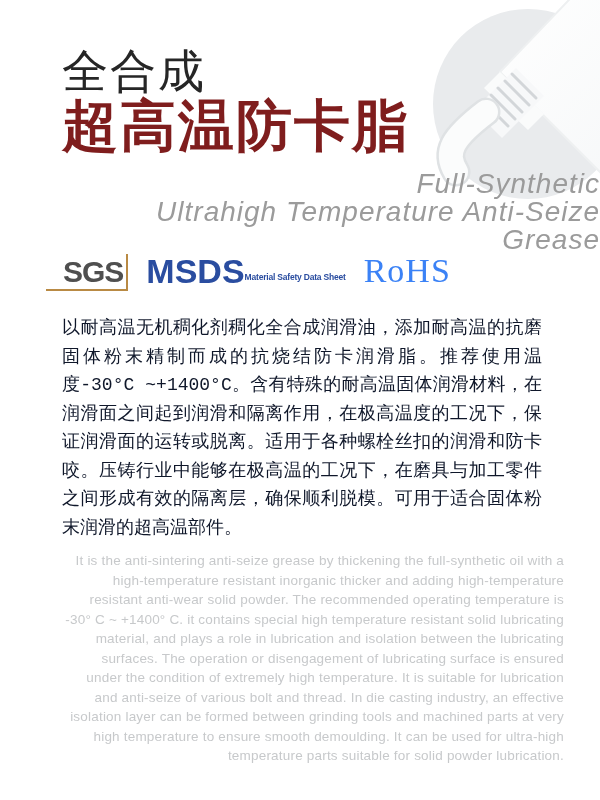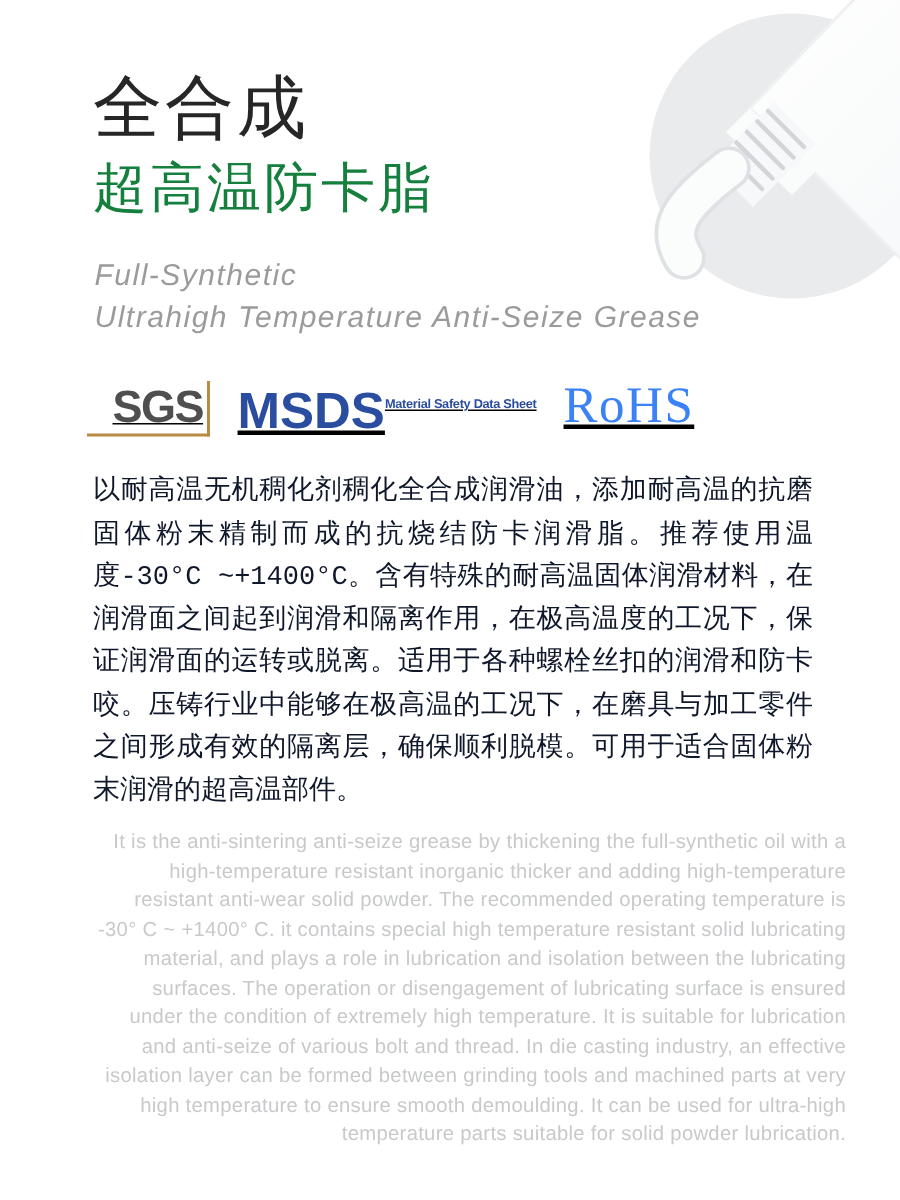--- a/index.html
+++ b/index.html
@@ -15,39 +15,39 @@
 
   
   .title-block{position:absolute;left:62px;top:44px;}
   .title-cn-1{
     font-family:"DejaVu Sans", sans-serif;
     font-size:46px;line-height:54px;color:#262626;
     font-weight:500;letter-spacing:2px;
   }
   .title-cn-2{
     font-family:"DejaVu Sans", sans-serif;
-    font-size:36px;line-height:52px;color:#15803d;
-    font-weight:400;letter-spacing:2px;margin-top:2px;
+    font-size:56px;line-height:52px;color:#7f1d1d;
+    font-weight:700;letter-spacing:2px;margin-top:2px;
   }
   .subtitle-block{
     position:absolute;left:63px;top:170px;
-    font-style:italic;color:#9b9b9b;font-size:20px;line-height:28px;letter-spacing:1px;
+    font-style:italic;color:#9b9b9b;font-size:28px;line-height:28px;letter-spacing:1px;text-align:right;
   }
 
   
-  .logos{position:absolute;left:58px;top:253px;display:flex;align-items:flex-end;text-decoration:underline;}
+  .logos{position:absolute;left:46px;top:253px;display:flex;align-items:center;}
   .sgs-logo{
     position:relative;display:inline-block;
     border-bottom:2px solid #b98a44;border-right:2px solid #b98a44;
     padding:2px 3px 1px 17px;margin-right:18px;
   }
   .sgs-text{font-size:30px;font-weight:700;color:#4f4f4f;letter-spacing:-1px;line-height:32px;}
   .msds-logo{display:flex;flex-direction:row;color:#2a4da0;margin-right:18px;padding-bottom:2px;}
   .msds-main{font-size:34px;font-weight:700;line-height:30px;letter-spacing:0px;}
-  .msds-sub{font-size:8.5px;font-weight:700;letter-spacing:-0.2px;margin-top:5px;white-space:nowrap;}
+  .msds-sub{font-size:8.5px;font-weight:700;letter-spacing:-0.2px;margin-top:16px;white-space:nowrap;}
   .rohs-logo{
     font-family:"Liberation Serif", serif;
     font-size:34px;color:#3b82f6;line-height:36px;padding-bottom:2px;letter-spacing:1px;
   }
 
   
   .desc-cn{
     position:absolute;left:62px;top:314px;width:480px;
     font-family:Liberation Mono, monospace;
     font-size:18px;line-height:28.5px;color:#0f172a;text-align:justify;

